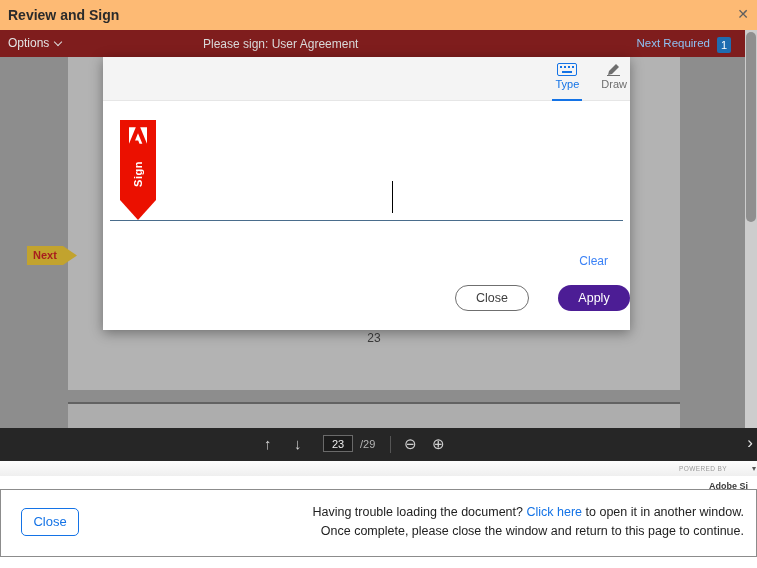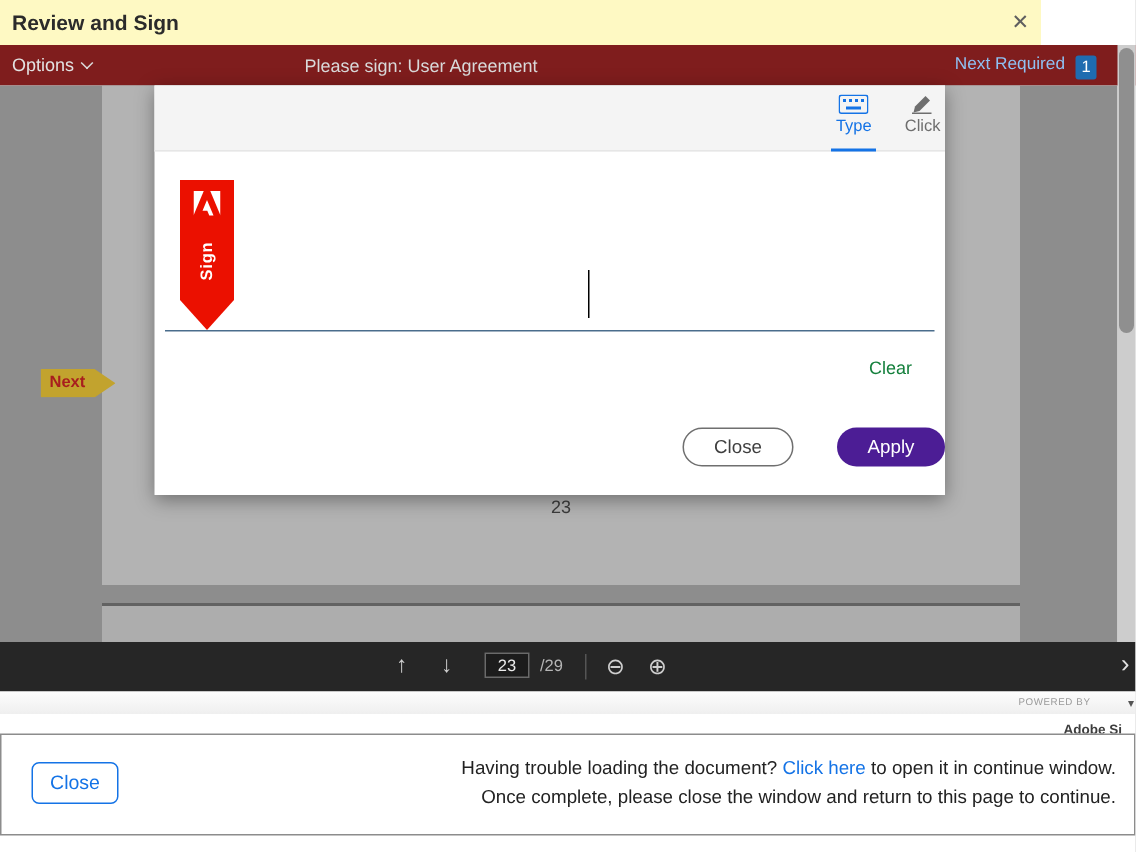--- a/index.html
+++ b/index.html
@@ -1,20 +1,20 @@
 <!DOCTYPE html>
 <html><head>
 <meta charset="utf-8">
 <style>
   html,body{margin:0;padding:0;background:#fff;}
   body{width:757px;height:568px;font-family:"Liberation Sans",sans-serif;overflow:hidden;}
   .stage{position:relative;width:757px;height:568px;background:#fff;}
 
   
-  .win-header{position:absolute;top:0;left:0;width:694px;height:30px;background:#fef9c3;}
+  .win-header{position:absolute;top:0;left:0;width:757px;height:30px;background:#fdba74;}
   .win-title{position:absolute;left:8px;top:7px;font-size:14px;font-weight:bold;color:#2b2b2b;}
   .win-close{position:absolute;right:8px;top:5px;font-size:14px;color:#5f5f5f;cursor:pointer;line-height:18px;}
 
   
   .signbar{position:absolute;top:30px;left:0;width:757px;height:27px;background:#7f1d1d;}
   .options{position:absolute;left:8px;top:6px;font-size:12px;color:#e3e3e3;cursor:pointer;}
   .chev{display:inline-block;width:5px;height:5px;border-right:1.5px solid #dcdcdc;border-bottom:1.5px solid #dcdcdc;transform:rotate(45deg);margin-left:6px;vertical-align:2px;}
   .sign-prompt{position:absolute;left:203px;top:7px;font-size:12px;color:#d9d9d9;}
   .next-req{position:absolute;right:26px;top:5px;cursor:pointer;}
   .next-req-label{font-size:11.5px;color:#8fc0f2;vertical-align:top;line-height:17px;margin-right:7px;}
@@ -33,21 +33,21 @@
   .tab{display:flex;flex-direction:column;align-items:center;gap:2px;height:38px;box-sizing:border-box;font-size:11px;color:#6e6e6e;padding:0 3px;cursor:pointer;}
   .tab.active{color:#1473e6;border-bottom:2px solid #1473e6;}
   .tab svg{display:block;}
   .ribbon{position:absolute;left:17px;top:63px;width:36px;height:100px;background:#eb1000;clip-path:polygon(0 0,100% 0,100% 80%,50% 100%,0 80%);}
   .ribbon svg{position:absolute;top:7px;left:9px;}
   .ribbon-label{position:absolute;top:48px;left:0;width:36px;text-align:center;transform:rotate(-90deg);color:#fff;font-size:11px;font-weight:bold;letter-spacing:.5px;}
   .sig-area{position:absolute;left:60px;right:10px;top:100px;height:118px;cursor:text;}
   .sig-text{position:absolute;left:0;right:0;top:22px;text-align:center;font-family:"DejaVu Serif",serif;font-style:italic;font-size:30px;color:#1c1c1c;white-space:nowrap;}
   .caret{display:inline-block;width:1px;height:32px;background:#000;vertical-align:-6px;margin-left:2px;}
   .sig-line{position:absolute;left:7px;right:7px;top:163px;border-bottom:1px solid #4a6d8c;}
-  .clear-link{position:absolute;right:22px;top:181px;font-size:12px;color:#15803d;cursor:pointer;}
+  .clear-link{position:absolute;right:22px;top:197px;font-size:12px;color:#3b82f6;cursor:pointer;}
   .btn{box-sizing:border-box;text-align:center;font-size:12.5px;cursor:pointer;}
   .btn-close{position:absolute;left:352px;top:228px;width:74px;height:26px;background:#fff;border:1px solid #6f6f6f;border-radius:14px;color:#3e3e3e;line-height:24px;}
   .btn-apply{position:absolute;left:455px;top:228px;width:72px;height:26px;background:#4c1d95;border:none;border-radius:14px;color:#fff;font-weight:normal;line-height:26px;}
 
   
   .pdf-toolbar{position:absolute;top:428px;left:0;width:757px;height:33px;background:#262626;color:#cfcfcf;}
   .tb{position:absolute;cursor:pointer;font-size:15px;color:#cfcfcf;}
   .nav-up{left:264px;top:7px;}
   .nav-down{left:294px;top:7px;}
   .page-input{position:absolute;left:323px;top:7px;width:30px;height:17px;background:#1c1c1c;border:1px solid #6a6a6a;color:#ececec;text-align:center;font-size:11px;font-family:"Liberation Sans",sans-serif;box-sizing:border-box;}
@@ -112,21 +112,21 @@
             <rect x="5" y="8" width="10" height="2"></rect>
           </g>
         </svg>
         <span>Type</span>
       </div>
       <div class="tab">
         <svg width="18" height="13" viewBox="0 0 18 13">
           <path d="M4 8 L11 1 L14 4 L7 11 L3 12 Z" fill="currentColor"></path>
           <rect x="2" y="12" width="13" height="1" fill="currentColor"></rect>
         </svg>
-        <span>Click</span>
+        <span>Draw</span>
       </div>
     </div>
 
     <div class="ribbon">
       <svg width="18" height="17" viewBox="0 0 22.5 20.5">
         <path d="M13.97 0 H22.5 V20.5 Z" fill="#fff"></path>
         <path d="M8.54 0 H0 V20.5 Z" fill="#fff"></path>
         <path d="M11.25 7.56 L16.69 20.5 H13.13 L11.5 16.4 H7.52 Z" fill="#fff"></path>
       </svg>
       <div class="ribbon-label">Sign</div>
@@ -162,19 +162,19 @@
   <div class="scrollbar">
     <div class="scroll-thumb"></div>
   </div>
 
   <div class="footer-box">
     <div class="footer-close">Close</div>
     <div class="footer-text">
       <div>
         <span>Having trouble loading the document?</span>
         <span class="help-link">Click here</span>
-        <span>to open it in continue window.</span>
+        <span>to open it in another window.</span>
       </div>
       <div>Once complete, please close the window and return to this page to continue.</div>
     </div>
   </div>
 
 </div>
 
 </body></html>

